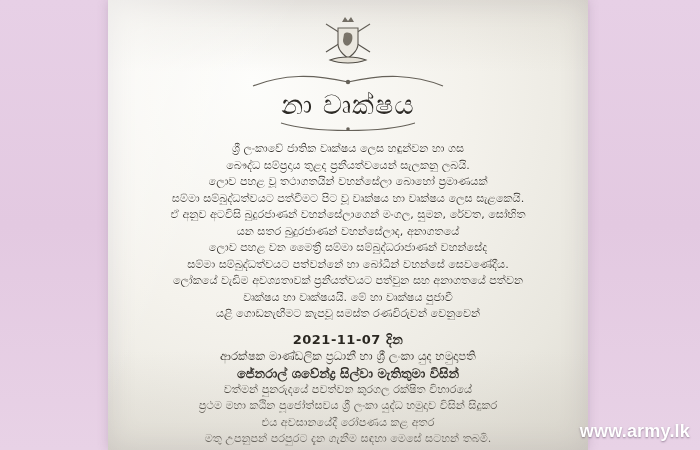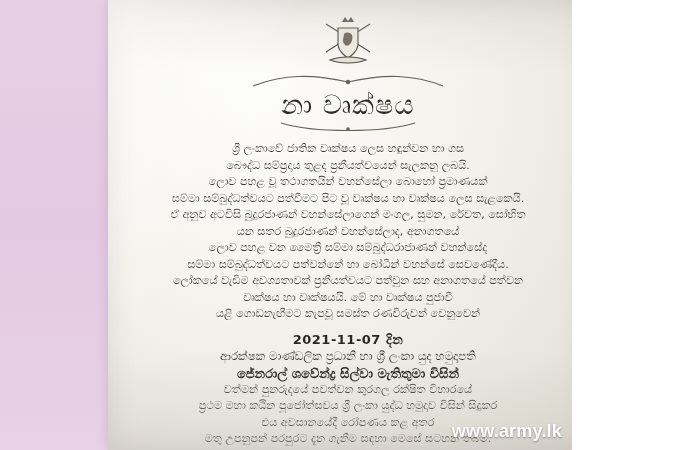--- a/index.html
+++ b/index.html
@@ -8,21 +8,21 @@
   }
   body {
     width: 700px;
     height: 450px;
     overflow: hidden;
     font-family: "Liberation Sans", sans-serif;
     background: #ffffff;
   }
   .screen {
     position: relative;
-    width: 572px;
+    width: 700px;
     height: 450px;
     background: linear-gradient(90deg, #e6cfe4 0%, #e9d4e7 40%, #e4cbe2 100%);
     overflow: hidden;
   }
   
   .side-panel {
     position: absolute;
     top: 0;
     bottom: 0;
     width: 110px;

